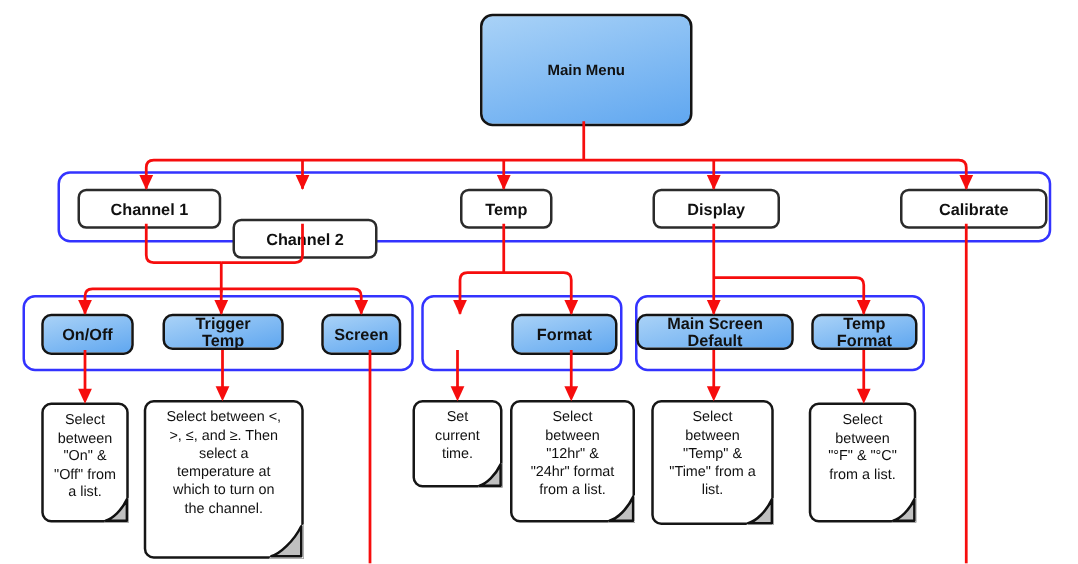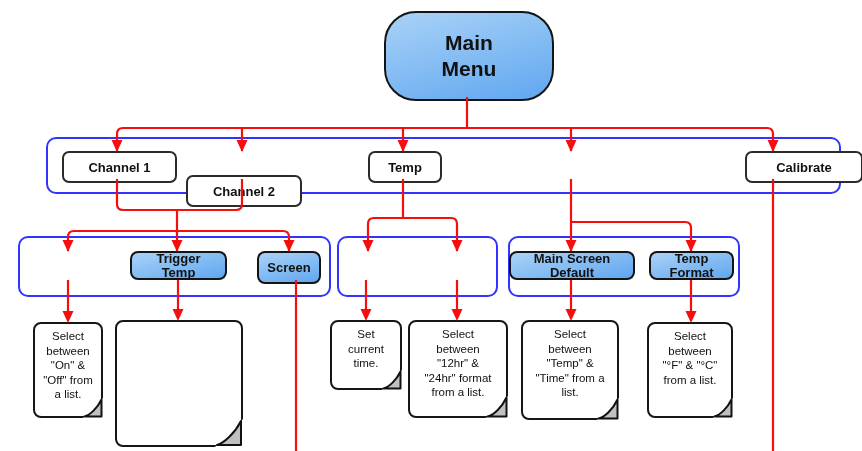--- a/index.html
+++ b/index.html
@@ -10,22 +10,22 @@
   svg.edges{position:absolute;left:0;top:0;z-index:6;pointer-events:none;}
   .edge{stroke:var(--connector,#f60d0d);stroke-width:2.2;fill:none;}
   .ah{fill:var(--connector,#f60d0d);stroke:none;}
 
   
   .group{position:absolute;border:2.5px solid var(--group-border,#3333ff);border-radius:10px;background:transparent;z-index:1;}
 
   
   .root-node{position:absolute;left:384px;top:11px;width:166px;height:86px;
     background:linear-gradient(165deg,var(--node-fill-top,#a9d2f7) 0%,var(--node-fill-bottom,#60a7f0) 100%);
-    border:2.5px solid #141414;border-radius:32px;display:flex;align-items:center;justify-content:center;
-    font-size:21px;font-weight:bold;text-align:center;line-height:1.25;z-index:2;}
+    border:2.5px solid #141414;border-radius:10px;display:flex;align-items:center;justify-content:center;
+    font-size:12px;font-weight:bold;text-align:center;line-height:1.25;z-index:2;}
   .root-node span{display:block;width:80px;margin:0 auto;}
 
   
   .wbox{position:absolute;top:151px;height:28px;background:#fff;border:2px solid #2b2b2b;border-radius:7px;
     display:flex;align-items:center;justify-content:center;font-size:13px;font-weight:bold;text-align:center;z-index:2;}
 
   
   .bbox{position:absolute;top:251px;height:29px;
     background:linear-gradient(165deg,var(--node-fill-top,#a9d2f7) 0%,var(--node-fill-bottom,#60a7f0) 100%);
     border:2px solid #141414;border-radius:8px;display:flex;align-items:center;justify-content:center;
@@ -43,39 +43,43 @@
 <div class="canvas">
 
   <div class="root-node">
     <span>Main Menu</span>
   </div>
 
   <div class="group" style="left:46px;top:137px;width:791px;height:53px;"></div>
   <div class="wbox" style="left:62px;width:111px;">Channel 1</div>
   <div class="wbox" style="left:186px;width:112px;margin-top:24px;">Channel 2</div>
   <div class="wbox" style="left:368px;width:70px;">Temp</div>
-  <div class="wbox" style="left:745px;width:114px;">Calibrate</div>
+  <div class="wbox" style="left:522px;width:98px;">Display</div>
+  <div class="wbox" style="left:720px;width:114px;">Calibrate</div>
 
   <div class="group" style="left:18px;top:236px;width:309px;height:57px;"></div>
   <div class="group" style="left:337px;top:236px;width:157px;height:57px;"></div>
   <div class="group" style="left:508px;top:236px;width:228px;height:57px;"></div>
 
+  <div class="bbox" style="left:33px;width:70px;">On/Off</div>
   <div class="bbox" style="left:130px;width:97px;padding:0 10px;box-sizing:border-box;">Trigger Temp</div>
   <div class="bbox" style="left:257px;width:60px;">Screen</div>
+  <div class="bbox" style="left:409px;width:81px;">Format</div>
   <div class="bbox" style="left:509px;width:126px;padding:0 6px;box-sizing:border-box;">Main Screen Default</div>
   <div class="bbox" style="left:649px;width:85px;padding:0 4px;box-sizing:border-box;">Temp Format</div>
 
   <div class="note" style="left:33px;top:322px;width:70px;height:96px;padding:0 4px;">
     <span class="note-text">Select between "On" &amp; "Off" from a list.</span>
     <svg class="fold" width="20" height="20" viewBox="0 0 20 20">
         <path d="M0,20 L20,0 L20,20 Z" fill="#ffffff"></path>
         <path d="M1.5,18.5 C7,17 14.5,10 18.5,1.5 L18.5,18.5 Z" fill="var(--fold-fill,#c0c0c0)" stroke="#111" stroke-width="2" stroke-linejoin="round"></path>
       </svg>
   </div>
   <div class="note" style="left:115px;top:320px;width:128px;height:127px;padding:0 14px;">
+    <span class="note-text">Select between &lt;, &gt;, ≤, and ≥. Then select a temperature at which to turn on the channel.</span>
     <svg class="fold" width="28" height="28" viewBox="0 0 28 28">
         <path d="M0,28 L28,0 L28,28 Z" fill="#ffffff"></path>
         <path d="M2,26 C9,24 20,14 26,2 L26,26 Z" fill="var(--fold-fill,#c0c0c0)" stroke="#111" stroke-width="2" stroke-linejoin="round"></path>
       </svg>
   </div>
   <div class="note" style="left:330px;top:320px;width:72px;height:70px;padding:0 11px;">
     <span class="note-text">Set current time.</span>
     <svg class="fold" width="20" height="20" viewBox="0 0 20 20">
         <path d="M0,20 L20,0 L20,20 Z" fill="#ffffff"></path>
         <path d="M1.5,18.5 C7,17 14.5,10 18.5,1.5 L18.5,18.5 Z" fill="var(--fold-fill,#c0c0c0)" stroke="#111" stroke-width="2" stroke-linejoin="round"></path>

